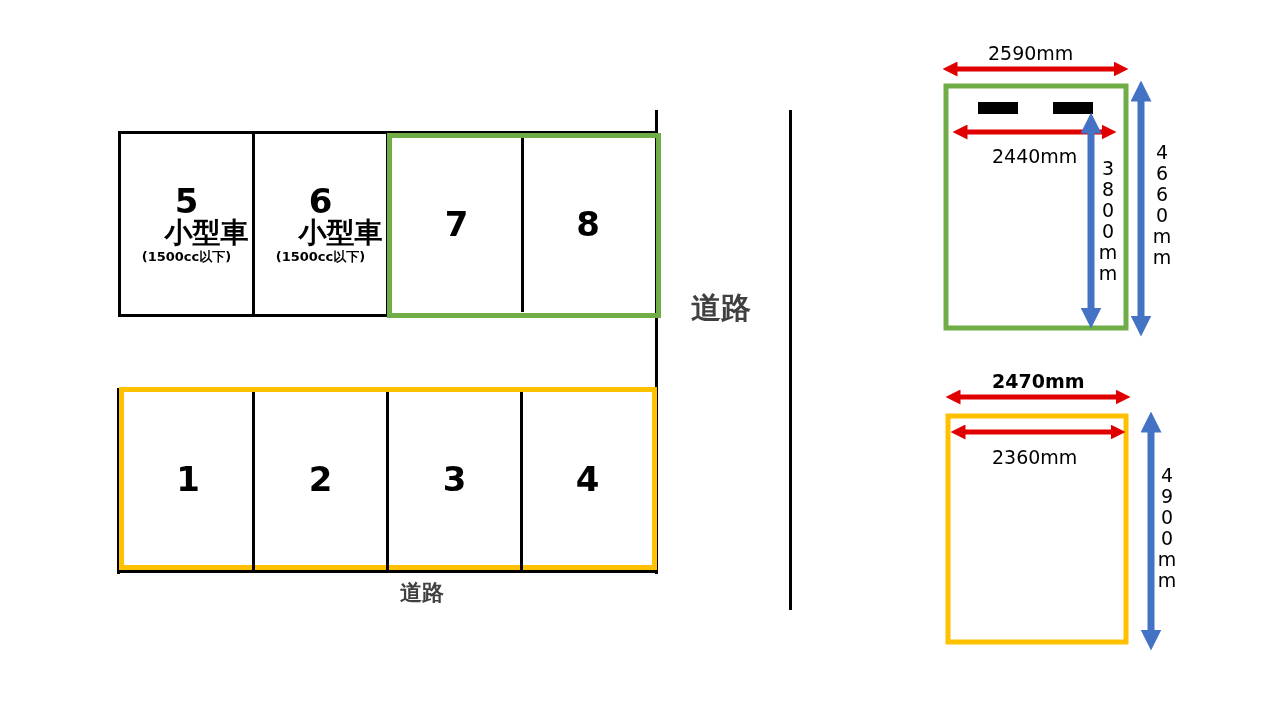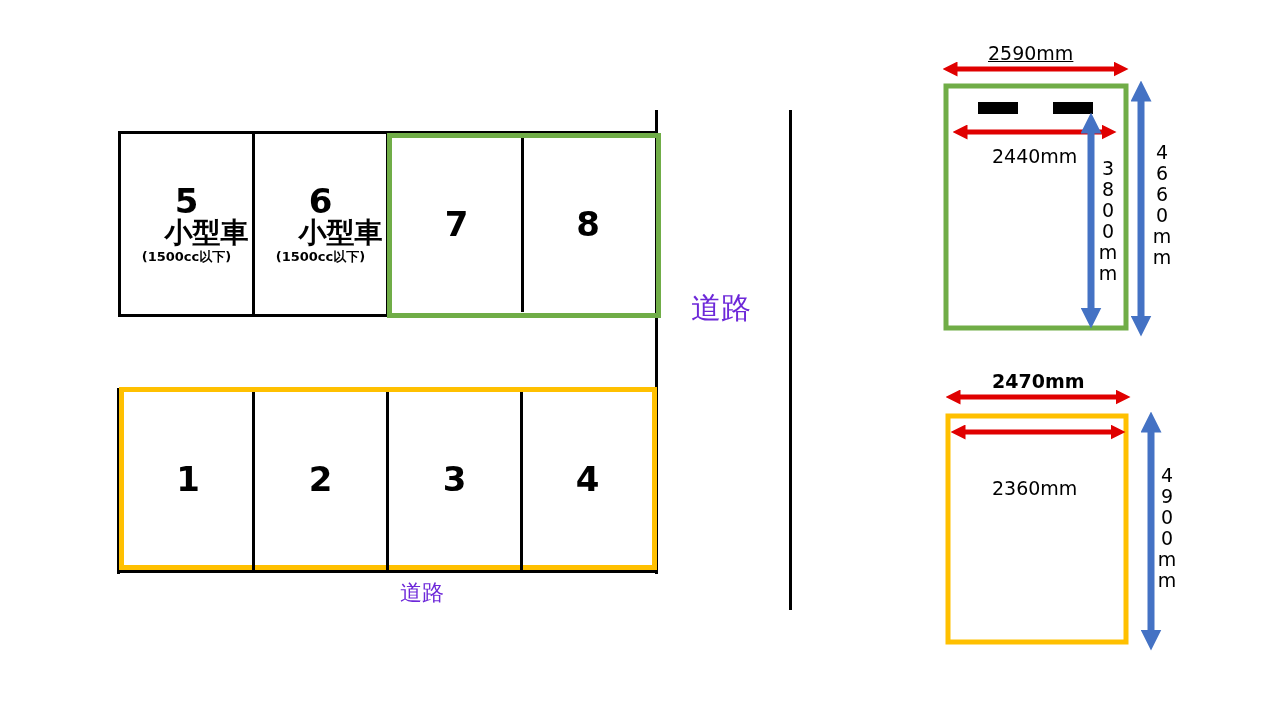--- a/index.html
+++ b/index.html
@@ -3,21 +3,21 @@
 <meta charset="utf-8">
 <style>
   html,body{margin:0;padding:0;background:#fff;}
   body{width:1280px;height:720px;position:relative;overflow:hidden;font-family:"DejaVu Sans",sans-serif;}
   .abs{position:absolute;}
   .line{position:absolute;background:#000;}
   .cell{position:absolute;display:flex;flex-direction:column;align-items:center;justify-content:center;color:#000;font-weight:bold;}
   .num{font-size:34px;line-height:1;}
   .type{font-size:28px;line-height:1.1;margin-left:40px;}
   .note{font-size:13px;line-height:1.2;text-align:center;}
-  .road{font-weight:normal;color:#6d28d9;position:absolute;}
+  .road{font-weight:bold;color:#404040;position:absolute;}
   .dim{position:absolute;font-size:19px;color:#000;font-family:"DejaVu Sans",sans-serif;}
   .vtext{position:absolute;font-size:19px;color:#000;line-height:21px;text-align:center;width:20px;font-family:"DejaVu Sans",sans-serif;}
   svg{position:absolute;left:0;top:0;}
 </style>
 </head>
 <body>
 
 <div>
 
   <div class="line" style="left:118px;top:131px;width:540px;height:3px;"></div>
@@ -92,21 +92,21 @@
   <line x1="1091" y1="123" x2="1091" y2="318" stroke="#4472c4" stroke-width="7" marker-start="url(#bh)" marker-end="url(#bh)"></line>
   <line x1="1141" y1="91" x2="1141" y2="326" stroke="#4472c4" stroke-width="7" marker-start="url(#bh)" marker-end="url(#bh)"></line>
 
   <rect x="948" y="416" width="178" height="226" fill="none" stroke="#ffc000" stroke-width="5"></rect>
   <line x1="953" y1="397" x2="1123" y2="397" stroke="#e00000" stroke-width="5" marker-start="url(#rh)" marker-end="url(#rh)"></line>
   <line x1="958" y1="432" x2="1118" y2="432" stroke="#e00000" stroke-width="5" marker-start="url(#rh)" marker-end="url(#rh)"></line>
   <line x1="1151" y1="422" x2="1151" y2="640" stroke="#4472c4" stroke-width="7" marker-start="url(#bh)" marker-end="url(#bh)"></line>
 </svg>
 
 <div>
-  <div class="dim" style="left:988px;top:42px;text-decoration:underline;">2590mm</div>
+  <div class="dim" style="left:988px;top:42px;">2590mm</div>
   <div class="dim" style="left:992px;top:145px;">2440mm</div>
   <div class="vtext" style="left:1098px;top:158px;">
     <div>3</div>
     <div>8</div>
     <div>0</div>
     <div>0</div>
     <div>m</div>
     <div>m</div>
   </div>
   <div class="vtext" style="left:1152px;top:142px;">
@@ -114,21 +114,21 @@
     <div>6</div>
     <div>6</div>
     <div>0</div>
     <div>m</div>
     <div>m</div>
   </div>
 </div>
 
 <div>
   <div class="dim" style="left:992px;top:370px;font-weight:bold;">2470mm</div>
-  <div class="dim" style="left:992px;top:446px;margin-top:31px;">2360mm</div>
+  <div class="dim" style="left:992px;top:446px;">2360mm</div>
   <div class="vtext" style="left:1157px;top:465px;">
     <div>4</div>
     <div>9</div>
     <div>0</div>
     <div>0</div>
     <div>m</div>
     <div>m</div>
   </div>
 </div>
 

